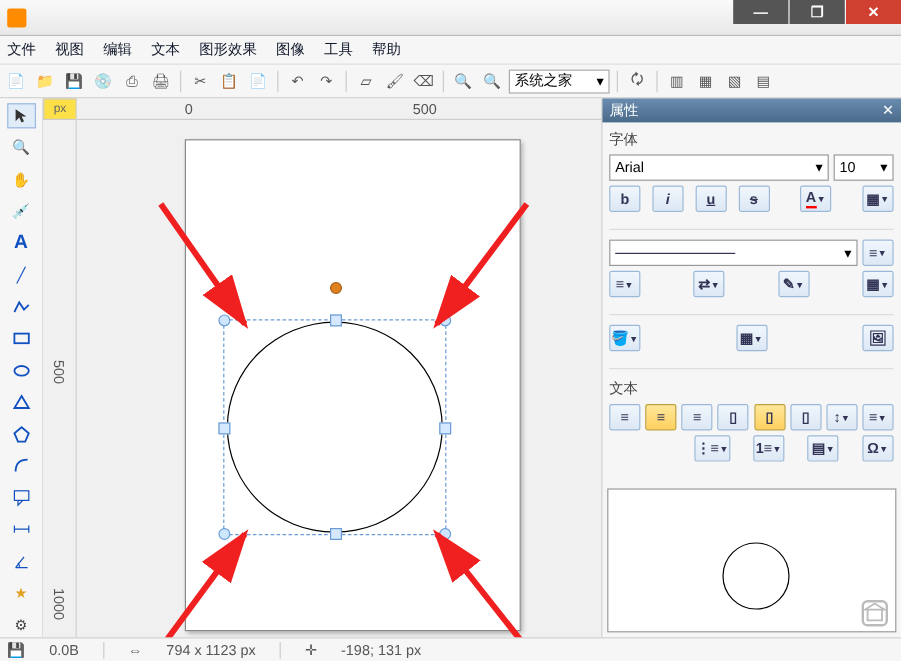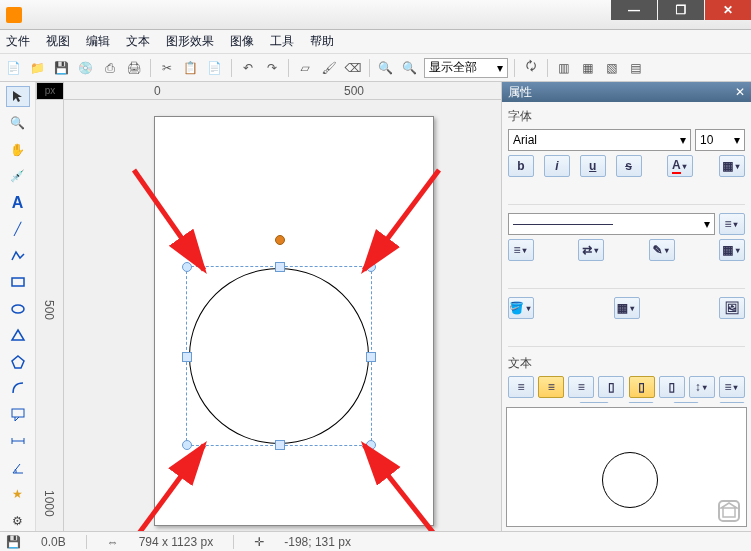--- a/index.html
+++ b/index.html
@@ -15,41 +15,41 @@
 .menubar{height:24px;background:#f6f6f6;display:flex;align-items:center;padding:0 6px;gap:16px;border-bottom:1px solid #ddd;}
 .menubar span{color:#0f172a;cursor:default;}
 .toolbar{height:28px;background:#f6f6f6;display:flex;align-items:center;padding:0 4px;gap:4px;border-bottom:1px solid #ccc;}
 .tb-btn{width:20px;height:20px;display:flex;align-items:center;justify-content:center;color:#555;cursor:default;}
 .tb-sep{width:1px;height:18px;background:#ccc;margin:0 2px;}
 .zoom-combo{height:20px;border:1px solid #aaa;background:#fff;padding:0 4px;display:flex;align-items:center;gap:20px;}
 .main{display:flex;height:449px;}
 .left-tools{width:36px;background:#f6f6f6;border-right:1px solid #ddd;display:flex;flex-direction:column;align-items:center;padding-top:4px;gap:6px;}
 .lt-btn{width:24px;height:24px;display:flex;align-items:center;justify-content:center;color:#444;}
 .lt-btn.sel{border:1px solid #99b8e0;background:#e0ecf8;}
-.ruler-corner{width:28px;height:18px;background:#000000;border:1px solid #ccc;font-size:10px;text-align:center;line-height:16px;color:#666;}
+.ruler-corner{width:28px;height:18px;background:#fde047;border:1px solid #ccc;font-size:10px;text-align:center;line-height:16px;color:#666;}
 .canvas-area{flex:1;display:flex;flex-direction:column;position:relative;}
 .ruler-top{height:18px;display:flex;}
 .ruler-h{flex:1;background:#f0f0f0;border-bottom:1px solid #ccc;position:relative;font-size:9px;color:#555;}
 .ruler-tick{position:absolute;top:2px;}
 .canvas-inner{flex:1;display:flex;}
 .ruler-v{width:28px;background:#f0f0f0;border-right:1px solid #ccc;position:relative;font-size:9px;color:#555;}
 .ruler-vtick{position:absolute;left:6px;}
 .canvas{flex:1;background:#f0f0f0;position:relative;overflow:hidden;}
 .page{position:absolute;left:90px;top:16px;width:280px;height:410px;background:#fff;border:1px solid #888;box-shadow:2px 2px 4px rgba(0,0,0,.3);}
 .sel-box{position:absolute;left:122px;top:166px;width:186px;height:180px;border:1px dashed #6a9cd4;}
 .handle{width:10px;height:10px;background:#fff;border:1px solid #6a9cd4;position:absolute;}
 .handle.circ{border-radius:50%;background:#cfe6ff;}
 .handle.sq{background:#d6e8ff;}
 .rot-handle{width:10px;height:10px;border-radius:50%;background:#e08020;border:1px solid #a06010;position:absolute;}
 .circle-shape{position:absolute;left:125px;top:168px;width:180px;height:176px;border:1px solid #000;border-radius:50%;}
 .arrow{position:absolute;color:#f02020;}
 .prop-panel{width:250px;background:#f6f6f6;border-left:1px solid #ccc;display:flex;flex-direction:column;}
 .prop-header{height:20px;background:linear-gradient(#6a8caf,#4a6a8a);color:#fff;display:flex;align-items:center;padding:0 6px;justify-content:space-between;}
 .prop-body{padding:6px;overflow:auto;flex:1;}
-.prop-section{margin-bottom:8px;border-bottom:1px solid #ddd;padding-bottom:23px;}
+.prop-section{margin-bottom:8px;border-bottom:1px solid #ddd;padding-bottom:10px;}
 .prop-label{color:#444;margin-bottom:4px;}
 .prop-row{display:flex;gap:4px;margin-bottom:4px;align-items:center;justify-content:space-between;}
 .combo{height:22px;border:1px solid #999;background:#fff;padding:0 4px;display:flex;align-items:center;justify-content:space-between;}
 .pbtn{height:22px;min-width:26px;border:1px solid #9bb8d8;background:linear-gradient(#f0f6fc,#dce8f5);border-radius:2px;display:flex;align-items:center;justify-content:center;color:#335;font-weight:bold;}
 .pbtn.active{background:linear-gradient(#ffe89a,#ffd060);border-color:#c0a030;}
 .pbtn.dd{padding-right:2px;}
 .dd-arrow{font-size:8px;margin-left:2px;color:#335;}
 .preview{height:120px;margin:4px;border:1px solid #999;background:#fff;position:relative;}
 .preview-circ{position:absolute;left:95px;top:44px;width:56px;height:56px;border:1px solid #000;border-radius:50%;}
 .statusbar{height:20px;background:#f6f6f6;border-top:1px solid #ccc;display:flex;align-items:center;padding:0 6px;gap:20px;color:#555;font-size:11px;}
@@ -95,21 +95,21 @@
   <div class="tb-btn">↶</div>
   <div class="tb-btn">↷</div>
   <div class="tb-sep"></div>
   <div class="tb-btn">▱</div>
   <div class="tb-btn">🖌</div>
   <div class="tb-btn">⌫</div>
   <div class="tb-sep"></div>
   <div class="tb-btn">🔍</div>
   <div class="tb-btn">🔍</div>
   <div class="zoom-combo">
-    <span>显示全部</span>
+    <span>系统之家</span>
     <span>▾</span>
   </div>
   <div class="tb-sep"></div>
   <div class="tb-btn">🗘</div>
   <div class="tb-sep"></div>
   <div class="tb-btn">▥</div>
   <div class="tb-btn">▦</div>
   <div class="tb-btn">▧</div>
   <div class="tb-btn">▤</div>
 </div>

